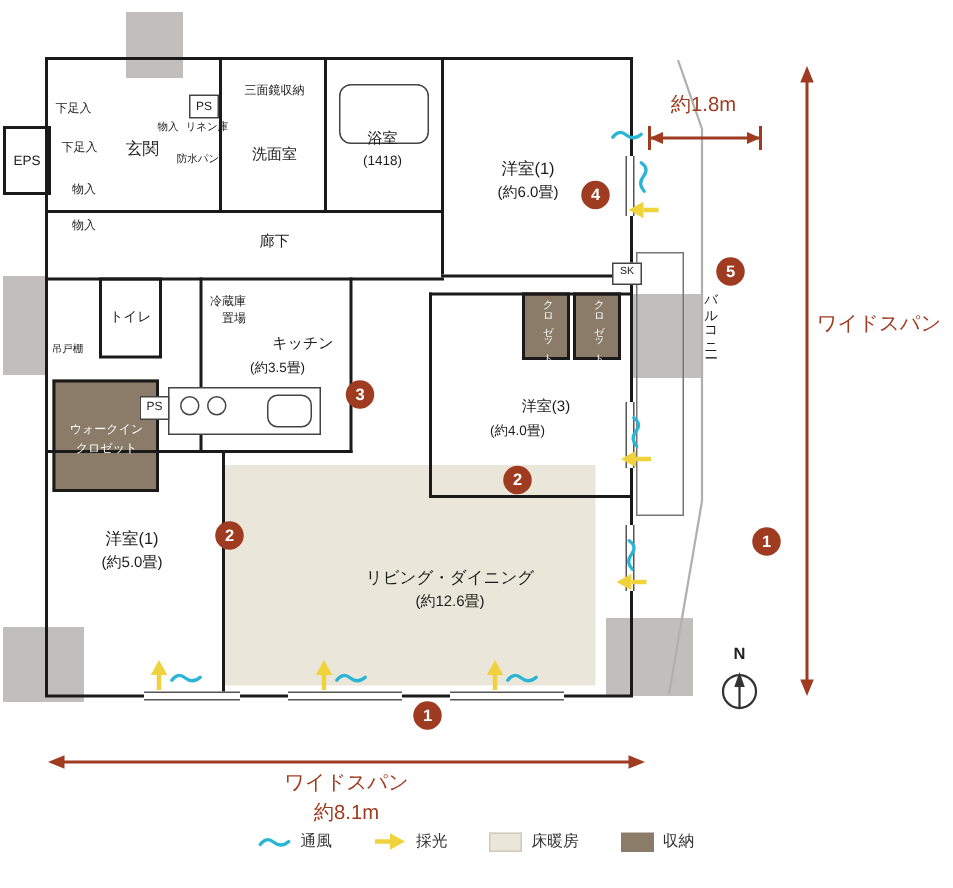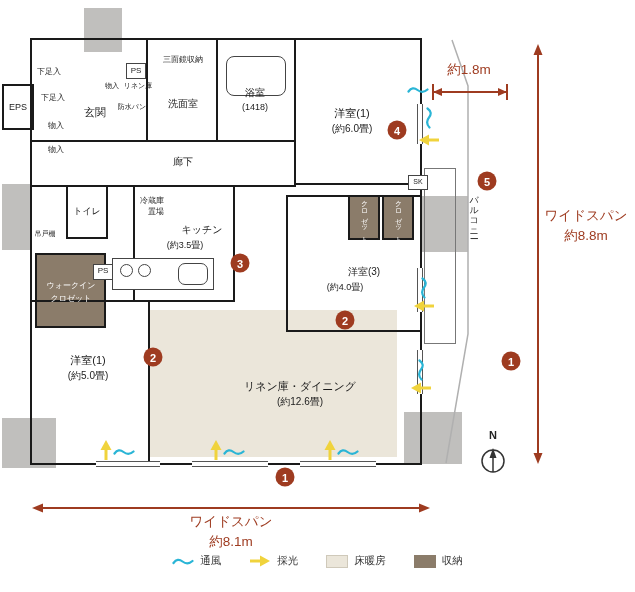--- a/index.html
+++ b/index.html
@@ -82,21 +82,21 @@
   <div class="fix" style="left:178px;top:263px;width:30px;height:22px;border-radius:7px"></div>
   <div class="fix" style="left:408px;top:175px;width:20px;height:15px;border-width:1px"></div>
   <div class="fix" style="left:93px;top:264px;width:20px;height:16px;border-width:1px"></div>
   <div class="fix" style="left:126px;top:63px;width:20px;height:16px;border-width:1px"></div>
 
   <div class="lbl f9" style="left:18px;top:107px">EPS</div>
   <div class="lbl f8" style="left:49px;top:72px">下足入</div>
   <div class="lbl f8" style="left:53px;top:98px">下足入</div>
   <div class="lbl f8" style="left:56px;top:126px">物入</div>
   <div class="lbl f8" style="left:56px;top:150px">物入</div>
-  <div class="lbl f11" style="left:95px;top:112px">玄関</div>
+  <div class="lbl f11" style="left:95px;top:100px">玄関</div>
   <div class="lbl f8" style="left:136px;top:71px">PS</div>
   <div class="lbl f7" style="left:112px;top:86px">物入</div>
   <div class="lbl f7" style="left:138px;top:86px">リネン庫</div>
   <div class="lbl f7" style="left:132px;top:107px">防水パン</div>
   <div class="lbl f8" style="left:183px;top:60px">三面鏡収納</div>
   <div class="lbl" style="left:183px;top:104px">洗面室</div>
   <div class="lbl" style="left:255px;top:93px">浴室</div>
   <div class="lbl f9" style="left:255px;top:107px">(1418)</div>
   <div class="lbl f11" style="left:352px;top:113px">洋室(1)</div>
   <div class="lbl" style="left:352px;top:129px">(約6.0畳)</div>
@@ -111,21 +111,21 @@
   <div class="lbl f7 vert white" style="left:398px;top:217px">クロゼット</div>
   <div class="lbl f9 vert" style="left:474px;top:212px">バルコニー</div>
   <div class="lbl" style="left:364px;top:272px">洋室(3)</div>
   <div class="lbl f9" style="left:345px;top:287px">(約4.0畳)</div>
   <div class="lbl f8 white" style="left:71px;top:286px">ウォークイン</div>
   <div class="lbl f8 white" style="left:71px;top:299px">クロゼット</div>
   <div class="lbl f8" style="left:103px;top:271px">PS</div>
   <div class="lbl f7" style="left:45px;top:234px">吊戸棚</div>
   <div class="lbl f11" style="left:88px;top:360px">洋室(1)</div>
   <div class="lbl" style="left:88px;top:376px">(約5.0畳)</div>
-  <div class="lbl f11" style="left:300px;top:386px">リネン庫・ダイニング</div>
+  <div class="lbl f11" style="left:300px;top:386px">リビング・ダイニング</div>
   <div class="lbl" style="left:300px;top:402px">(約12.6畳)</div>
 
   <span class="icon" style="left:418px;top:90px;color:var(--vent)"><svg width="22" height="11" viewBox="0 0 22 11">
         <path d="M1.5 7 Q5.5 1.5 10.5 5.5 T20.5 5" fill="none" stroke="currentColor" stroke-width="2.2" stroke-linecap="round"></path>
       </svg></span>
   <span class="icon" style="left:429px;top:118px;transform:translate(-50%,-50%) rotate(90deg);color:var(--vent)"><svg width="22" height="11" viewBox="0 0 22 11">
         <path d="M1.5 7 Q5.5 1.5 10.5 5.5 T20.5 5" fill="none" stroke="currentColor" stroke-width="2.2" stroke-linecap="round"></path>
       </svg></span>
   <span class="icon" style="left:429px;top:140px;transform:translate(-50%,-50%) rotate(180deg);color:var(--daylight)"><svg width="22" height="12" viewBox="0 0 22 12">
         <line x1="1" y1="6" x2="11" y2="6" stroke="currentColor" stroke-width="3"></line>
@@ -187,21 +187,20 @@
   </svg>
   <svg class="dimsvg" style="left:527px;top:42px" width="22" height="424">
     <g stroke="currentColor" stroke-width="2" fill="currentColor">
       <line x1="11" y1="6" x2="11" y2="418"></line>
       <polygon points="11,2 6.5,13 15.5,13" stroke="none"></polygon>
         <polygon points="11,422 6.5,411 15.5,411" stroke="none"></polygon>
     </g>
   </svg>
   <div class="dim" style="left:540px;top:206px;width:92px">
     <div>ワイドスパン</div>
-    <div>約8.8m</div>
   </div>
   <svg class="dimsvg" style="left:28px;top:497px" width="406" height="22">
     <g stroke="currentColor" stroke-width="2" fill="currentColor">
       <line x1="8" y1="11" x2="398" y2="11"></line>
       <polygon points="4,11 15,6.5 15,15.5" stroke="none"></polygon>
         <polygon points="402,11 391,6.5 391,15.5" stroke="none"></polygon>
     </g>
   </svg>
   <div class="dim" style="left:131px;top:512px;width:200px">
     <div>ワイドスパン</div>

